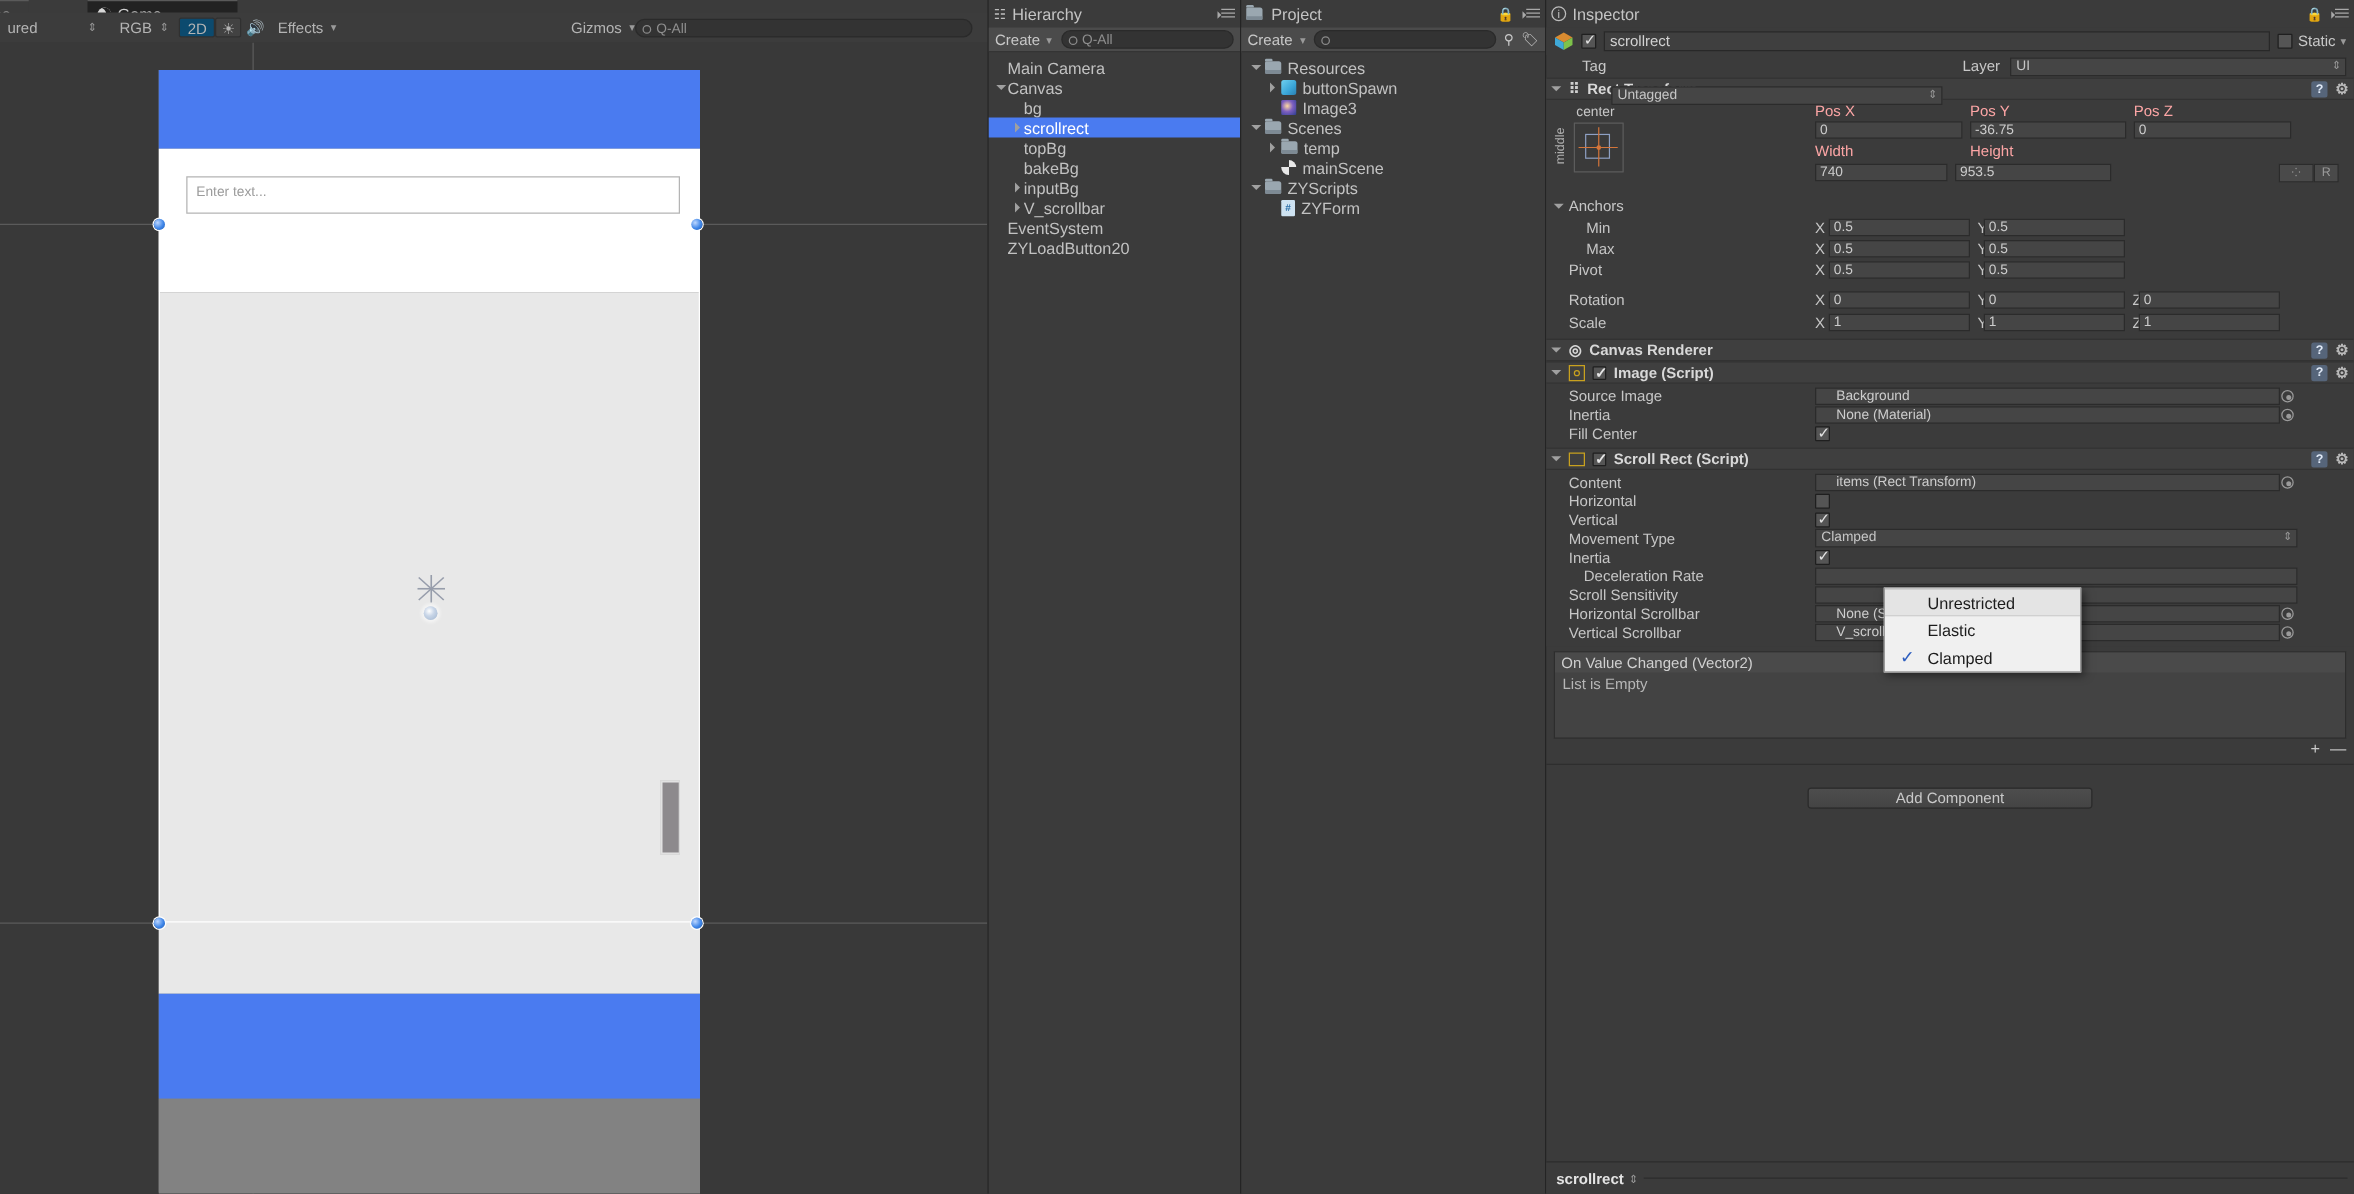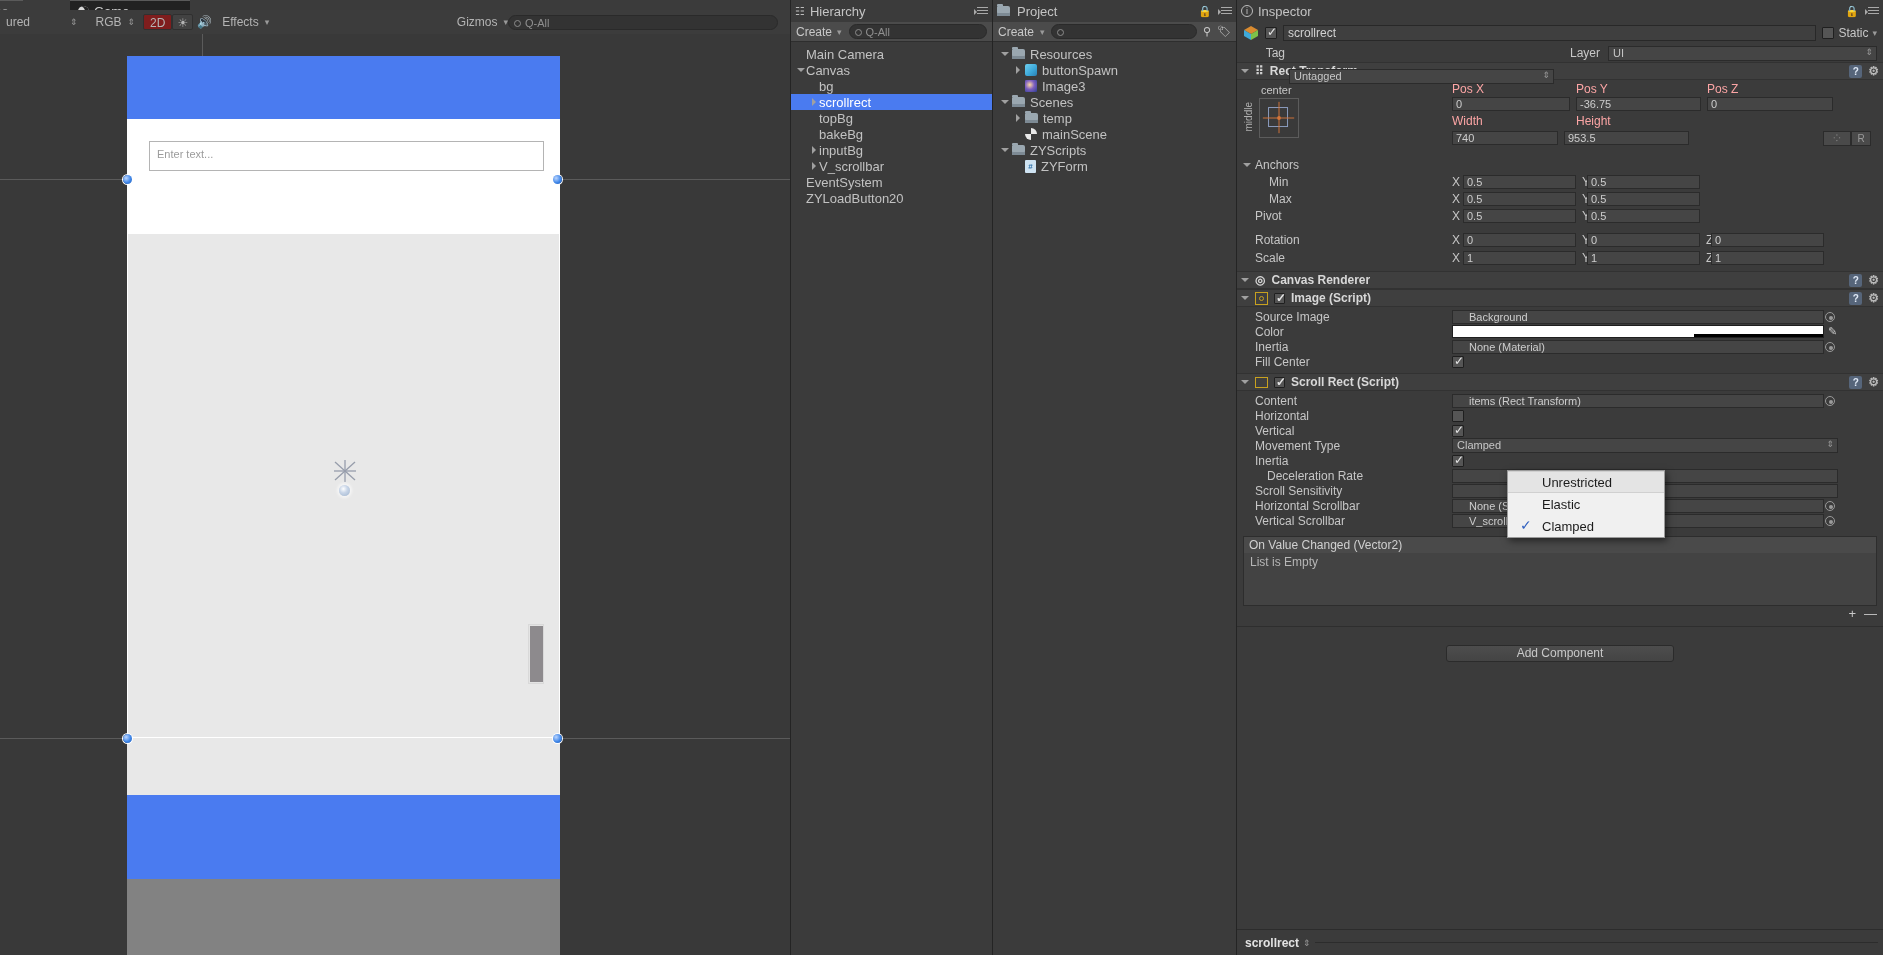--- a/index.html
+++ b/index.html
@@ -16,21 +16,21 @@
   .tab{
     position:absolute; top:0; height:22px; line-height:22px;
     padding:0 14px 0 8px; font-size:13px; color:#b6b6b6;
     background:#4b4b4b; border-top:1px solid #5a5a5a;
     display:flex; align-items:center; gap:5px;
   }
   .tab.active{ background:#4b4b4b; }
   .tbtn{ height:16px; line-height:16px; padding:0 6px; font-size:12px; color:#b4b4b4;
          background:#424242; border:1px solid #303030; border-radius:2px; }
   .tbtn.flat{ background:transparent; border:none; }
-  .tbtn.on{ background:#7f1d1d; }
+  .tbtn.on{ background:#0c4a6e; }
   .searchfield{
     height:15px; border-radius:8px; background:#333; border:1px solid #2a2a2a;
     color:#8f8f8f; font-size:11px; line-height:15px; padding:0 8px 0 16px;
     position:relative;
   }
   .searchfield::before{
     content:""; position:absolute; left:5px; top:4px; width:5px; height:5px;
     border:1px solid #8b8b8b; border-radius:50%;
   }
   .menu-icon{ width:14px; height:10px; position:relative; }
@@ -586,28 +586,20 @@
     <span style="flex:1"></span>
     <span class="helpico">?</span>
     <span class="gearico">⚙</span>
   </div>
   <div class="comp-body" id="image-rows">
       <div class="prow2">
         <span class="plabel">Source Image</span>
         <span class="objfield" style="width: 372px;">Background<span class="dot"></span></span>
       </div>
       <div class="prow2">
-        <span class="plabel">Color</span>
-        <span style="width: 372px; height: 13px; background: linear-gradient(rgb(255, 255, 255), rgb(255, 255, 255)); border: 1px solid rgb(31, 31, 31); position: relative;">
-          <span style="position: absolute; left: 0px; bottom: 0px; width: 65%; height: 3px; background: rgb(255, 255, 255);"></span>
-          <span style="position: absolute; right: 0px; bottom: 0px; width: 35%; height: 3px; background: rgb(0, 0, 0);"></span>
-        </span>
-        <span style="margin-left: 4px; font-size: 11px;">✎</span>
-      </div>
-      <div class="prow2">
         <span class="plabel">Inertia</span>
         <span class="objfield" style="width: 372px;">None (Material)<span class="dot"></span></span>
       </div>
       <div class="prow2">
         <span class="plabel">Fill Center</span>
         <span class="cb on"></span>
       </div>
     </div>
 
   <div class="comp-hdr">

